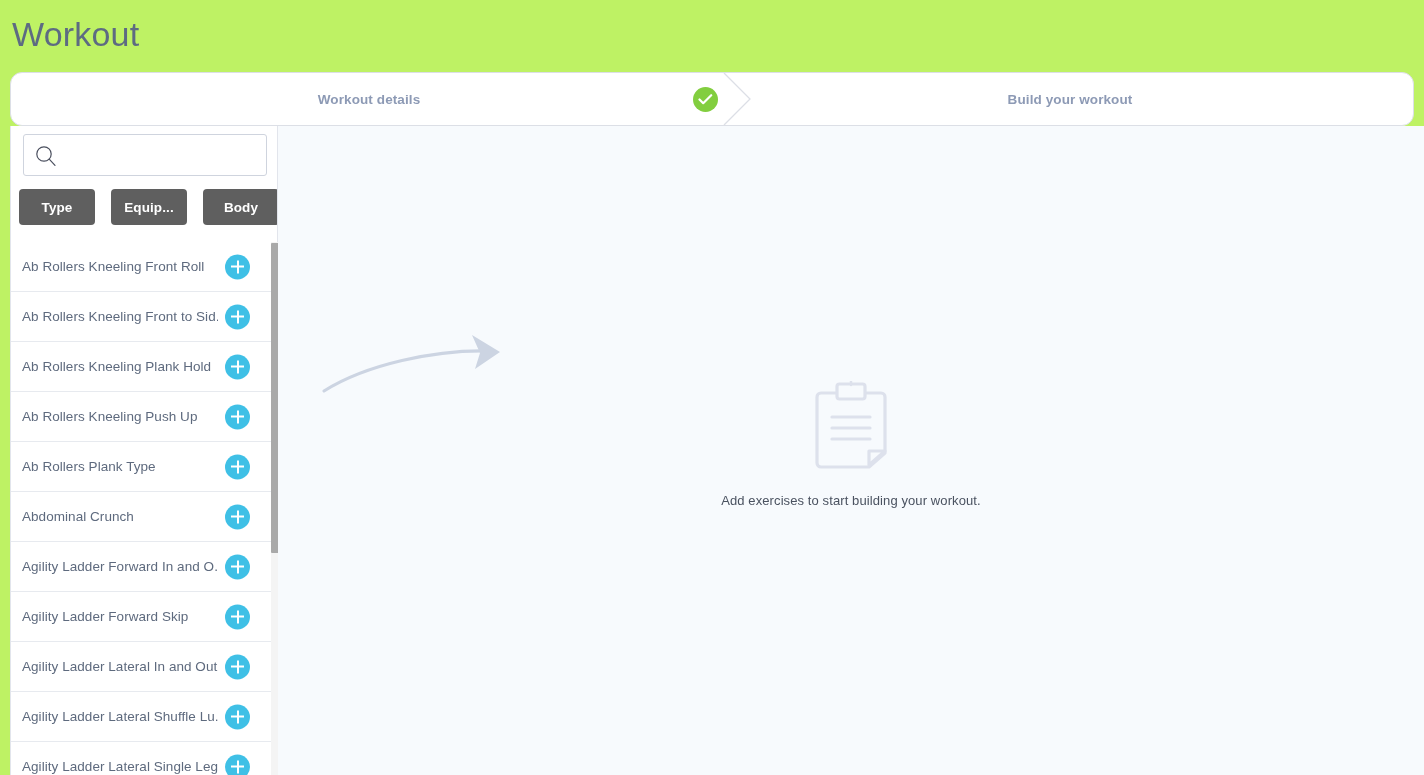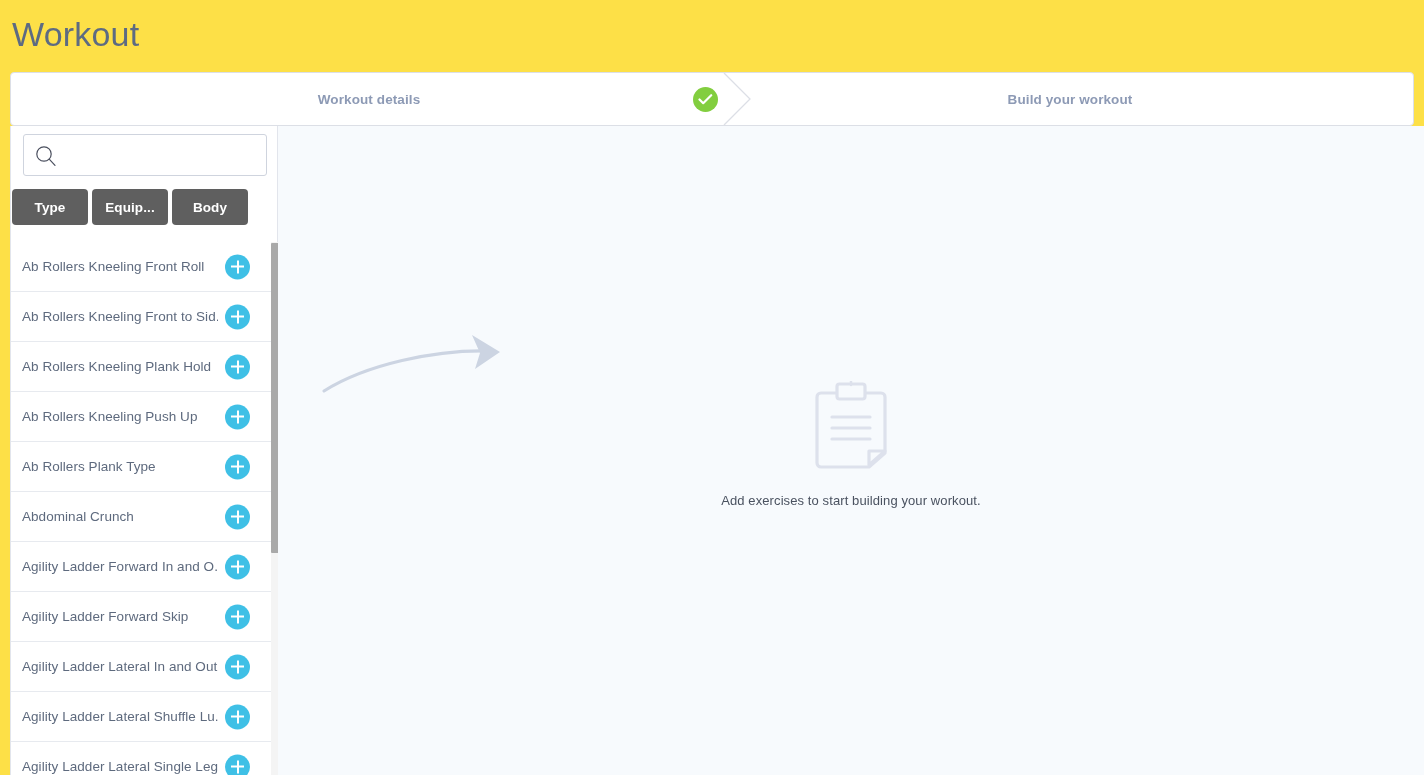--- a/index.html
+++ b/index.html
@@ -8,42 +8,42 @@
     width: 1424px; height: 775px;
     overflow: hidden;
     background: #eef1f8;
     font-family: "Liberation Sans", sans-serif;
   }
 
   #app {
     position: relative;
     width: 1424px;
     height: 775px;
-    background: #fde047;
+    background: #bef264;
   }
 
   
   .page-title {
     position: absolute;
     left: 12px; top: 12px;
     font-size: 34px;
     font-weight: 400;
     color: #5d6b82;
     letter-spacing: 0.2px;
     line-height: 44px;
   }
 
   
   .stepper {
     position: absolute;
     left: 10px; top: 72px;
     width: 1404px; height: 54px;
     background: #ffffff;
     border: 1px solid #dcdfe6;
-    border-radius: 4px;
+    border-radius: 12px;
   }
   .step {
     position: absolute;
     top: 0;
     height: 52px;
     display: flex;
     align-items: center;
     justify-content: center;
     font-size: 13.5px;
     font-weight: bold;
@@ -104,23 +104,23 @@
     width: 200px; height: 38px;
     border: 0; outline: 0;
     background: transparent;
     font-family: "Liberation Sans", sans-serif;
     font-size: 14px;
     color: #555f73;
   }
 
   .filters {
     position: absolute;
-    left: 1px; top: 63px;
+    left: 8px; top: 63px;
     display: flex;
-    gap: 4px;
+    gap: 16px;
   }
   .filter-btn {
     width: 76px; height: 36px;
     border: 0;
     border-radius: 4px;
     background: #5f5f5f;
     color: #ffffff;
     font-family: "Liberation Sans", sans-serif;
     font-size: 13.5px;
     font-weight: bold;

